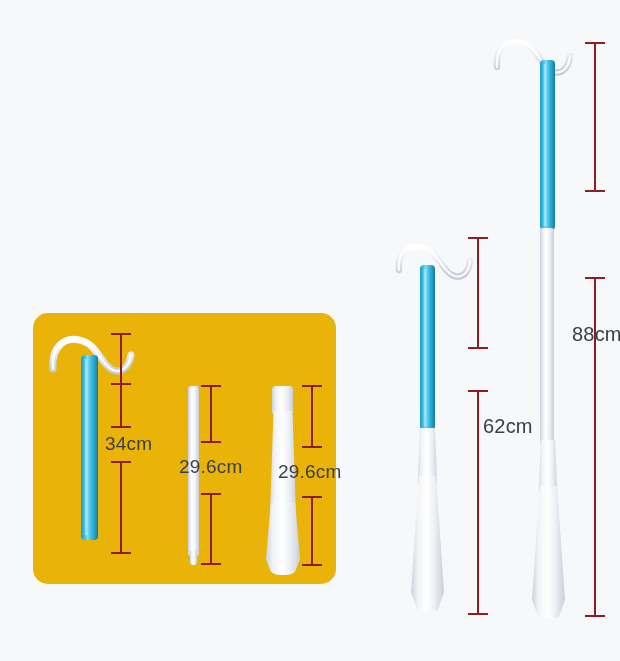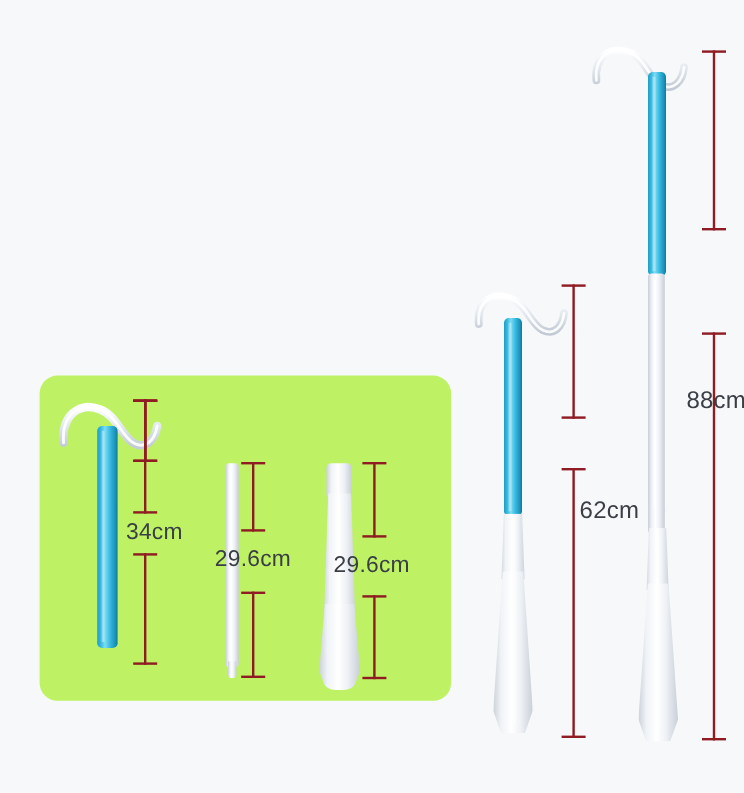--- a/index.html
+++ b/index.html
@@ -45,23 +45,23 @@
   }
   .dim-line::before { top: 0; }
   .dim-line::after  { bottom: 0; }
   .dim-line.no-bot::after { display: none; }
 
   
   #card {
     position: absolute;
     left: 33px;
     top: 313px;
-    width: 343px;
+    width: 303px;
     height: 271px;
-    background: #bef264;
+    background: #eab308;
     border-radius: 15px;
   }
 
   
   .blue-rod {
     position: absolute;
     border-radius: 4px;
     background: linear-gradient(to right,
         #1f9dc4 0%,
         #35b9e0 18%,

